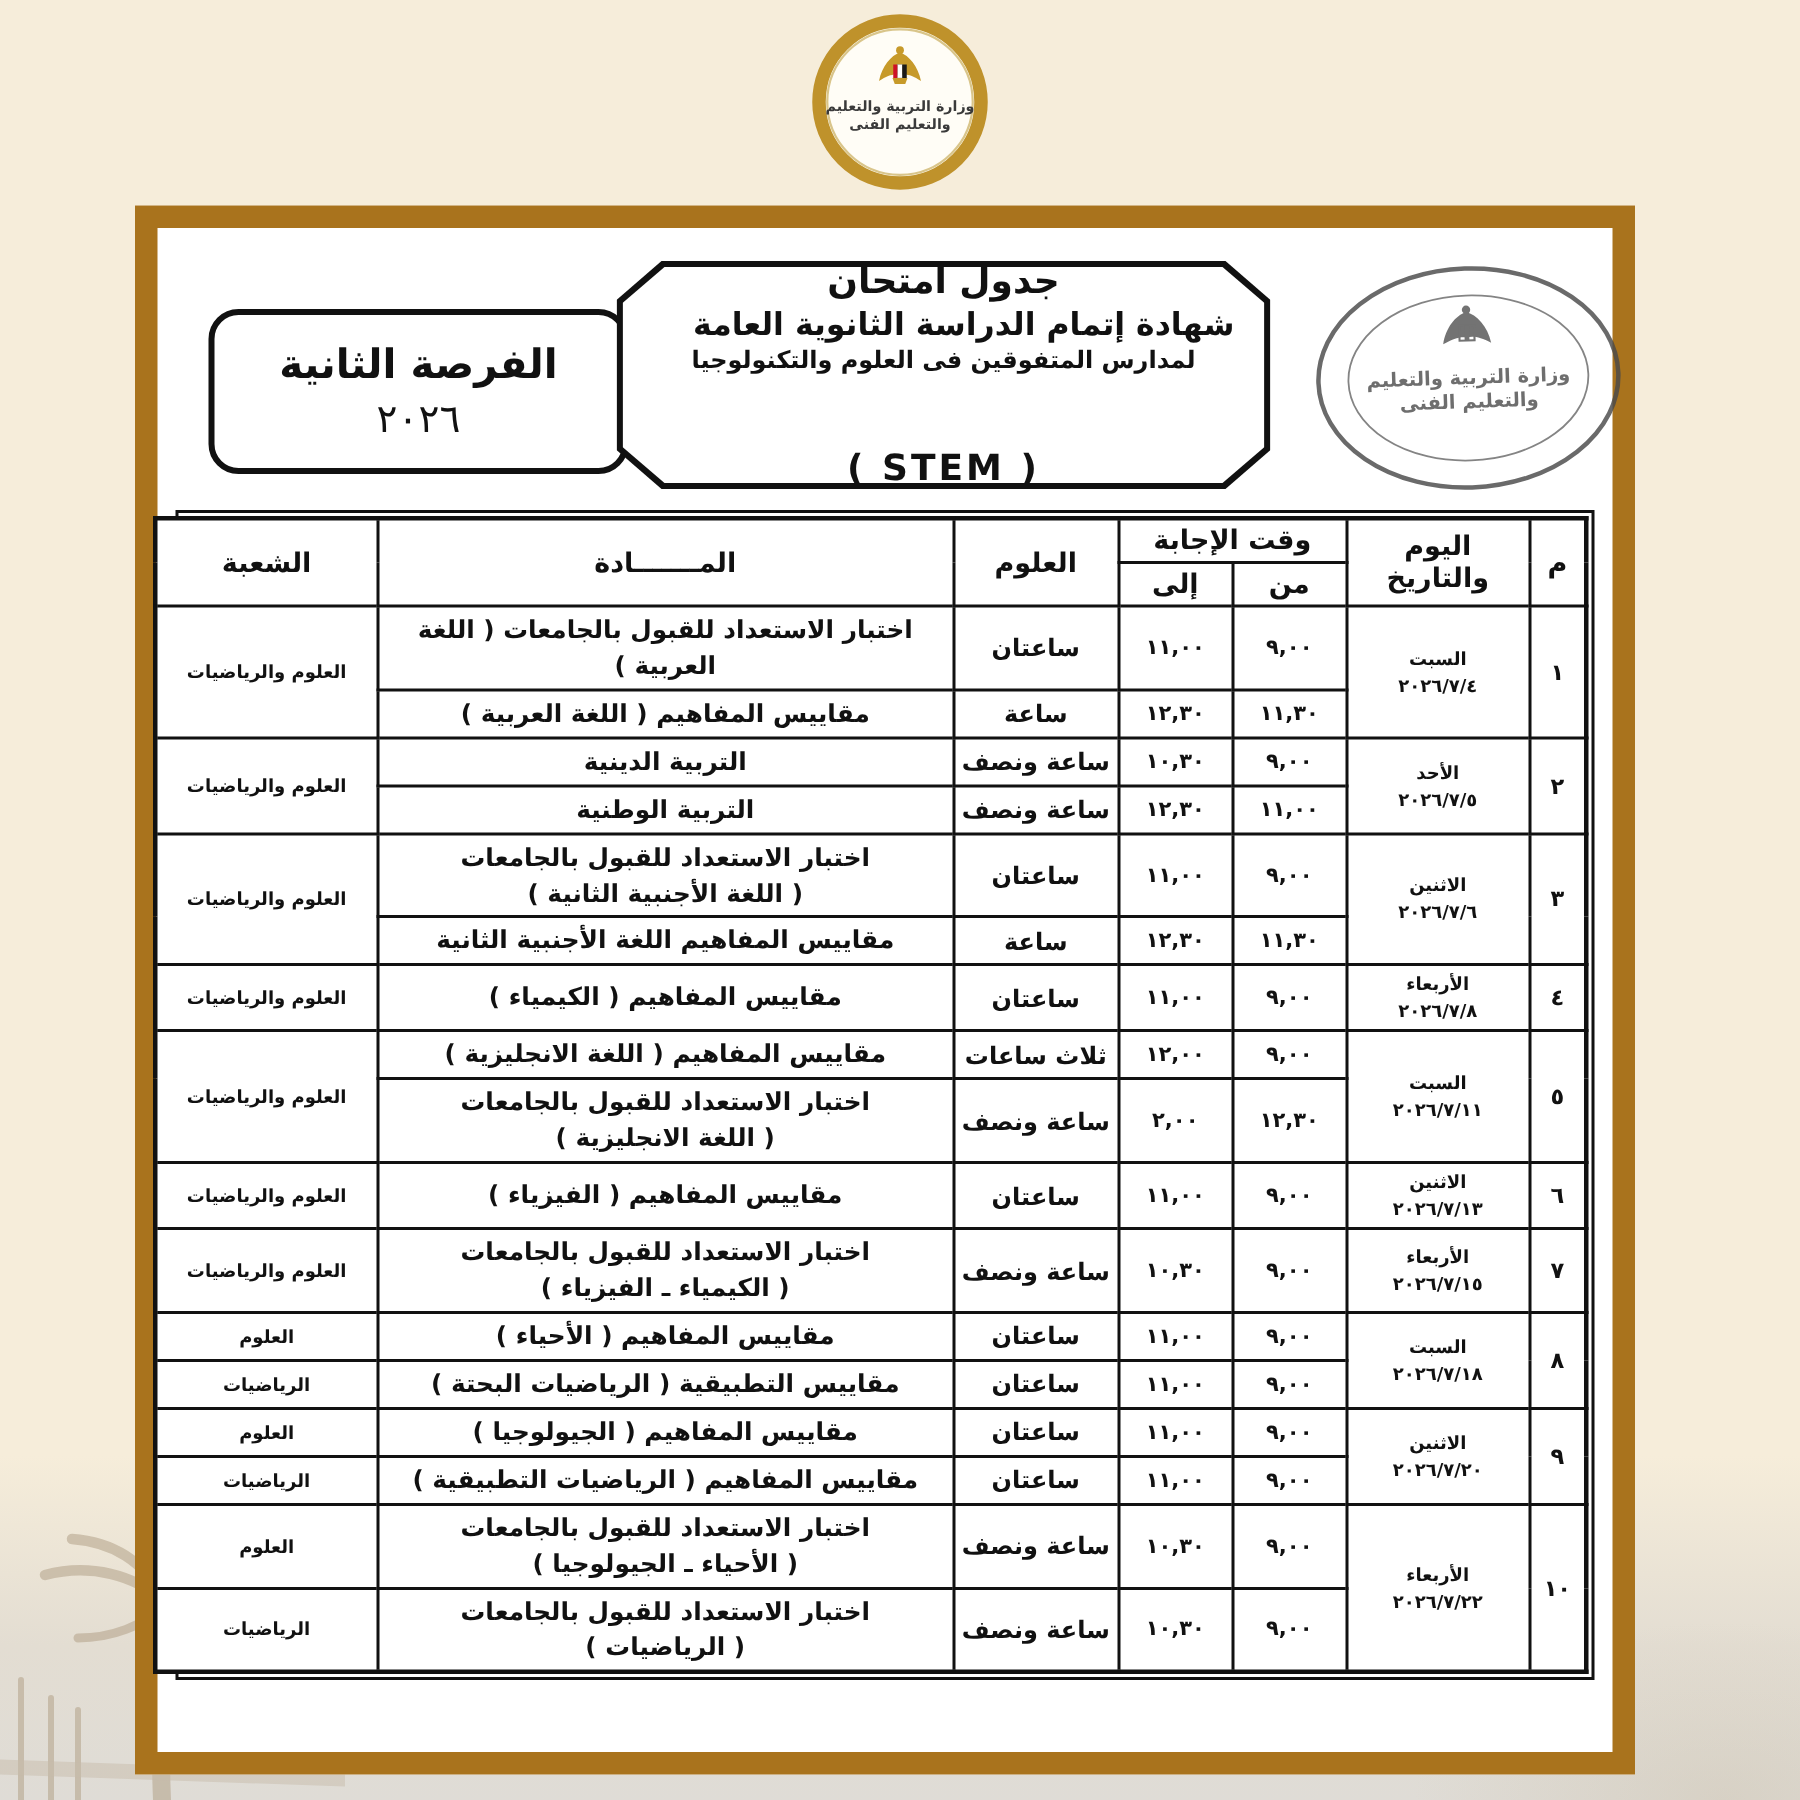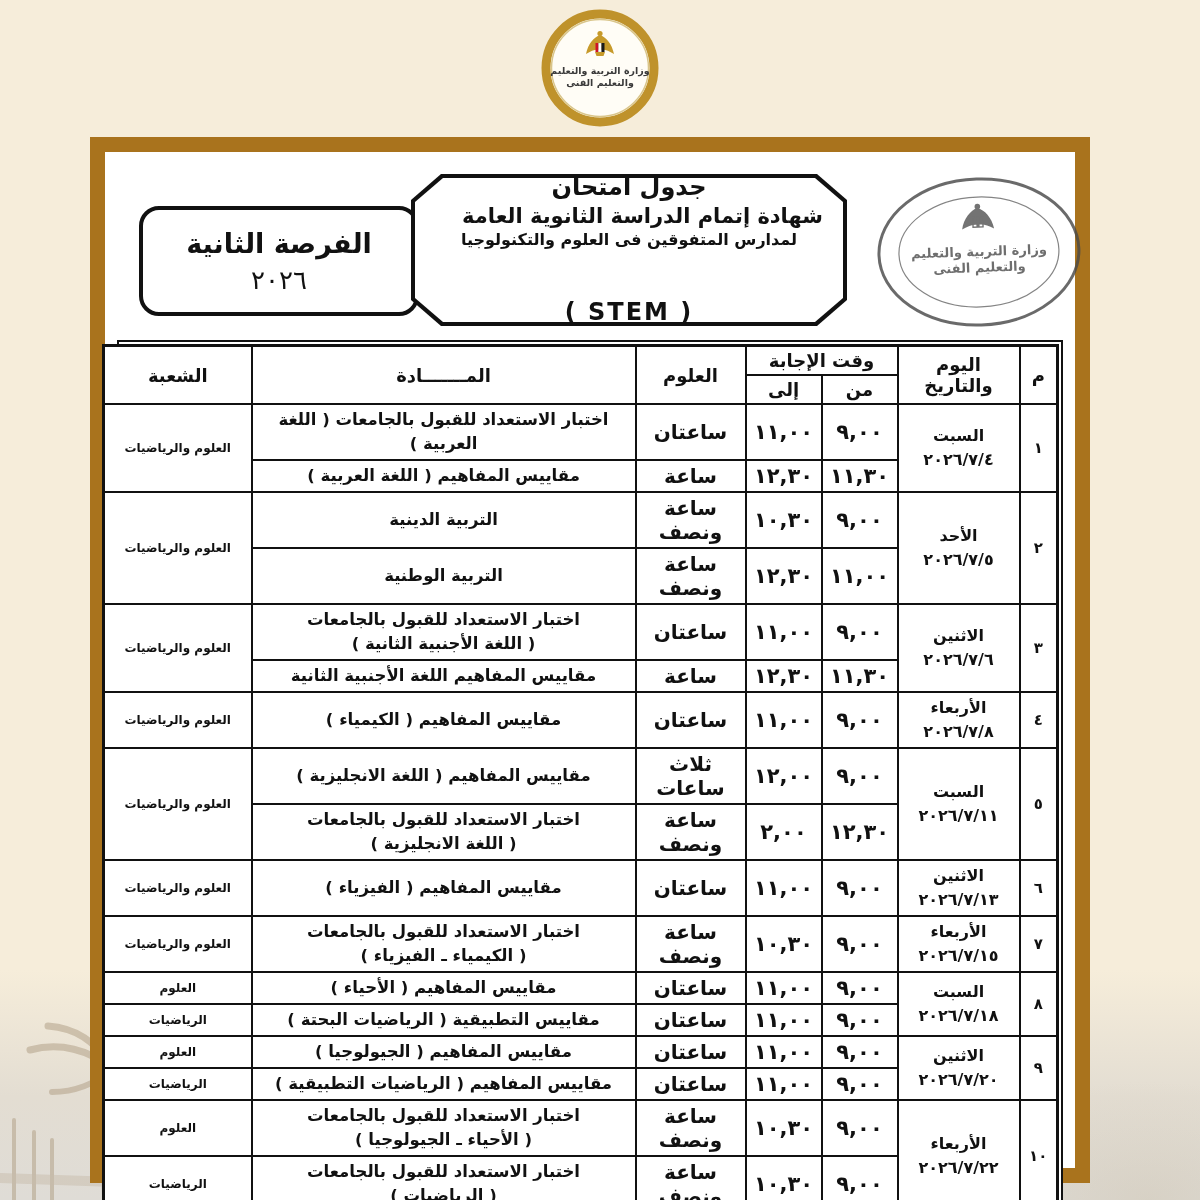--- a/index.html
+++ b/index.html
@@ -70,23 +70,23 @@
   table.schedule {
     width:100%; border-collapse:collapse; table-layout:fixed;
     border:3px solid #111;
   }
   table.schedule th, table.schedule td {
     border:2px solid #111; text-align:center; vertical-align:middle;
     font-weight:bold; padding:3px 4px; background:#fff;
   }
   table.schedule th { font-size:18px; }
   td.c-num { font-size:15px; }
-  td.c-day { font-size:16px; line-height:1.5; }
-  td.c-time { font-size:21px; letter-spacing:1px; }
-  td.c-dur { font-size:20px; }
+  td.c-day { font-size:12px; line-height:1.5; }
+  td.c-time { font-size:14px; letter-spacing:1px; }
+  td.c-dur { font-size:16px; }
   td.c-subj { font-size:16.5px; white-space:pre-line; line-height:1.45; }
   td.c-branch { font-size:12px; }
   .day-name { display:block; }
   .day-date { display:block; }
 </style>
 </head>
 <body>
 
 <div class="page">
 

